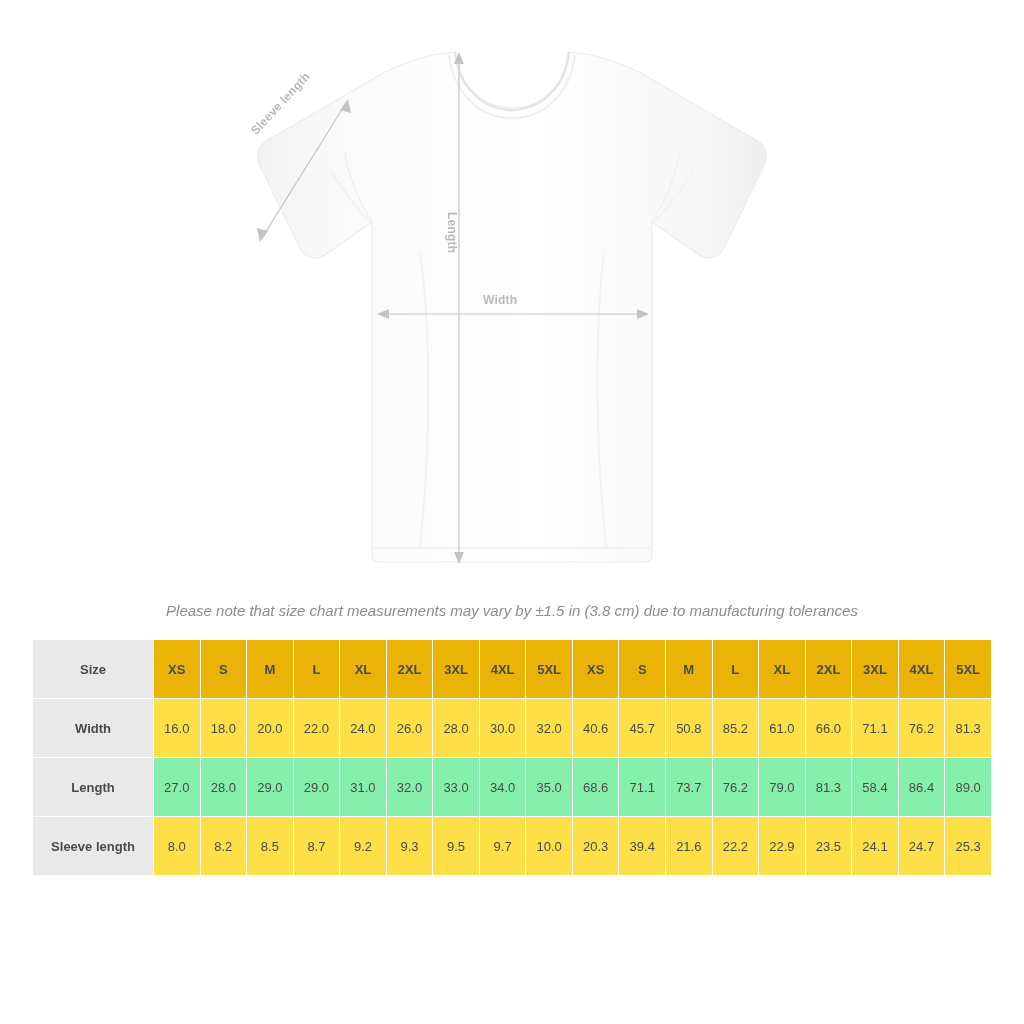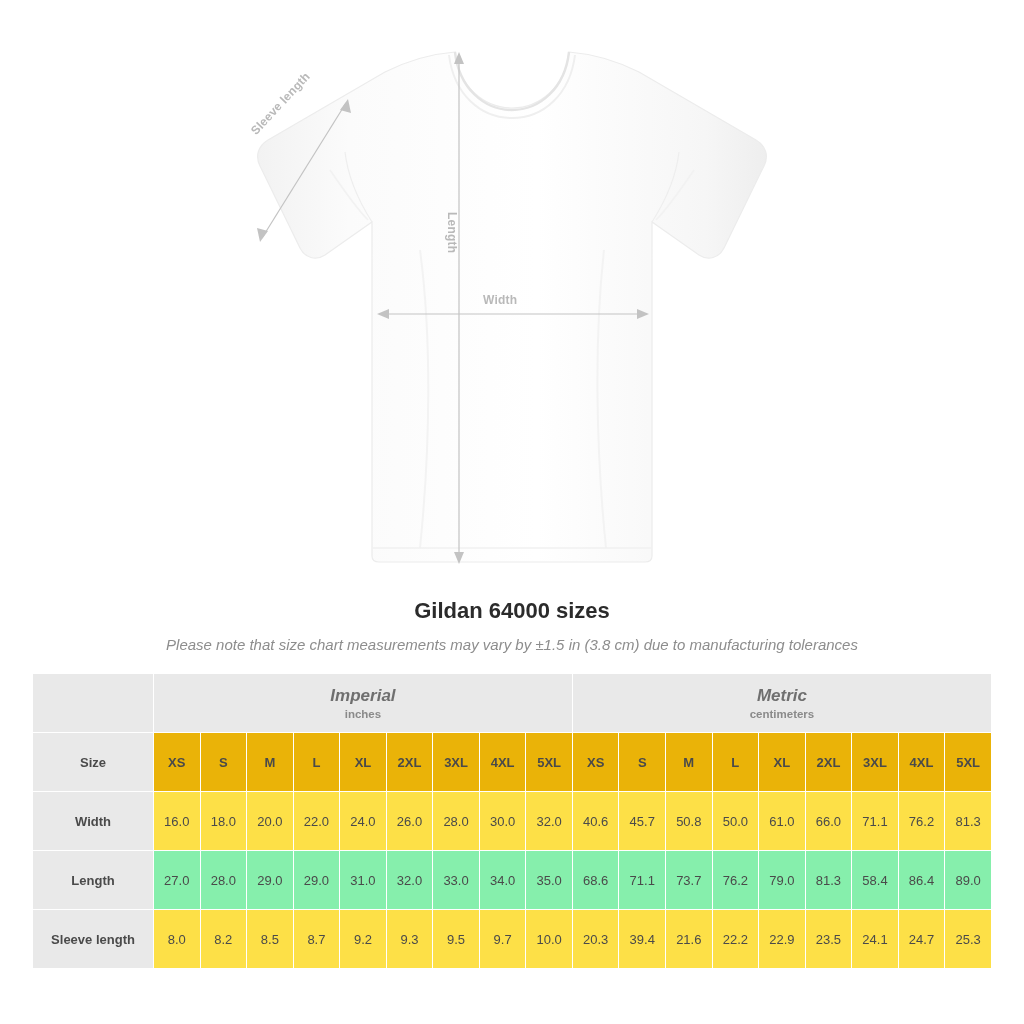--- a/index.html
+++ b/index.html
@@ -204,38 +204,26 @@
       <polygon points="260,242 268,231 257,228"></polygon>
     </g>
   </svg>
 
   <span class="dim-label lbl-sleeve">Sleeve length</span>
   <span class="dim-label lbl-length">Length</span>
   <span class="dim-label lbl-width">Width</span>
 </div>
 
 <div class="title-block">
-  <h1 class="chart-title">Gildan 64000 sizes</h1>
   <p class="chart-note">Please note that size chart measurements may vary by ±1.5 in (3.8 cm) due to manufacturing tolerances</p>
 </div>
 
 <div class="table-wrap">
   <table class="size-table">
     <thead>
-      <tr>
-        <th class="corner-cell first-col"></th>
-        <th class="unit-head" colspan="9">
-          <span class="unit-name">Imperial</span>
-          <span class="unit-sub">inches</span>
-        </th>
-        <th class="unit-head" colspan="9">
-          <span class="unit-name">Metric</span>
-          <span class="unit-sub">centimeters</span>
-        </th>
-      </tr>
       <tr id="size-head-row">
         <th class="size-label-cell first-col">Size</th>
       <th class="size-head-cell">XS</th>
           <th class="size-head-cell">S</th>
           <th class="size-head-cell">M</th>
           <th class="size-head-cell">L</th>
           <th class="size-head-cell">XL</th>
           <th class="size-head-cell">2XL</th>
           <th class="size-head-cell">3XL</th>
           <th class="size-head-cell">4XL</th>
@@ -259,21 +247,21 @@
           <td class="val">20.0</td>
           <td class="val">22.0</td>
           <td class="val">24.0</td>
           <td class="val">26.0</td>
           <td class="val">28.0</td>
           <td class="val">30.0</td>
           <td class="val">32.0</td>
           <td class="val">40.6</td>
           <td class="val">45.7</td>
           <td class="val">50.8</td>
-          <td class="val">50.0</td>
+          <td class="val">85.2</td>
           <td class="val">61.0</td>
           <td class="val">66.0</td>
           <td class="val">71.1</td>
           <td class="val">76.2</td>
           <td class="val">81.3</td>
         </tr>
         <tr class="row-plain">
           <td class="size-label-cell first-col">Length</td>
           <td class="val">27.0</td>
           <td class="val">28.0</td>

